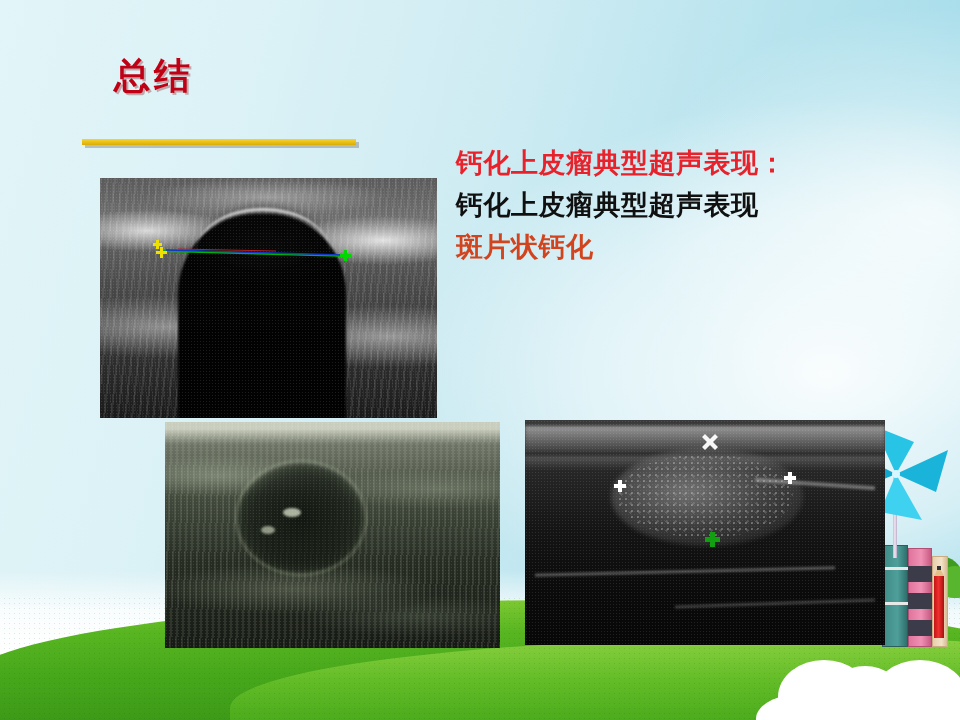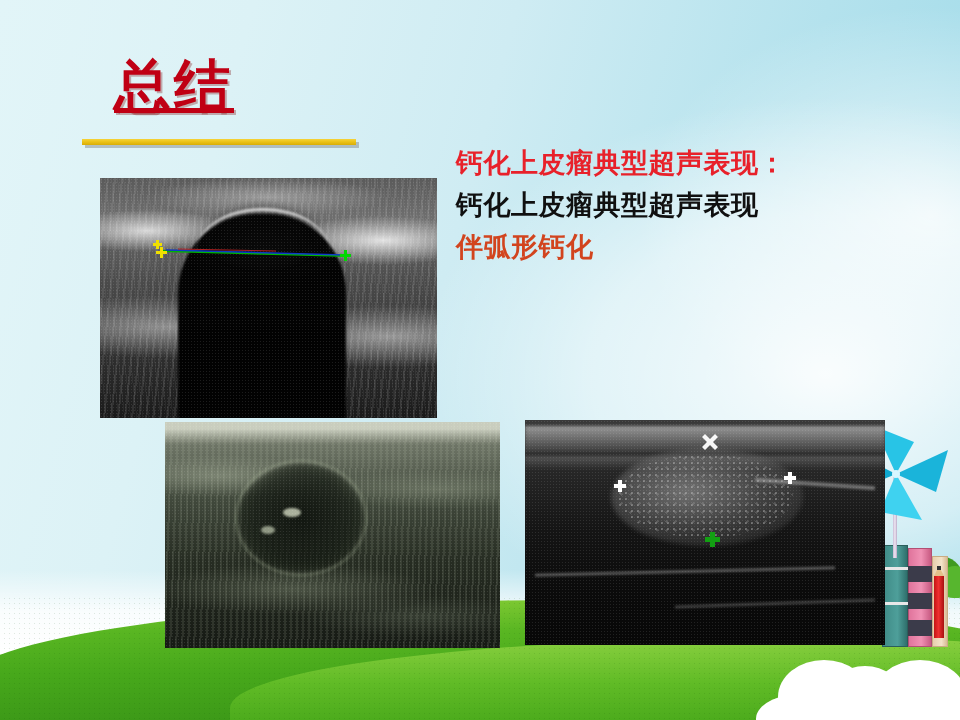--- a/index.html
+++ b/index.html
@@ -49,25 +49,24 @@
   .bush { position:absolute; border-radius:50% 50% 45% 45%; }
   .books { position:absolute; }
   .book { position:absolute; }
   .pencil { position:absolute; }
   .pinwheel { position:absolute; }
 
   
   #title {
     position:absolute; left:114px; top:58px;
     font-family:"DejaVu Sans", sans-serif;
-    font-size:56px; font-weight:bold; letter-spacing:4px;
+    font-size:36px; font-weight:bold; letter-spacing:4px;
     color:#c00014;
     text-shadow:2px 2px 0 rgba(120,0,0,0.30);
     line-height:1;
-    text-decoration:underline;
   }
   #title-rule {
     position:absolute; left:82px; top:139px; width:274px; height:6px;
     background:linear-gradient(to bottom, #f6d33a 0%, #ecc318 45%, #d9ad06 100%);
     box-shadow:3px 3px 0 rgba(120,120,120,0.42);
   }
 
   
   #body-text {
     position:absolute; left:456px; top:142px; width:410px;
@@ -155,21 +154,21 @@
       </g>
     </svg>
   </div>
 
   <div id="title">总结</div>
   <div id="title-rule"></div>
 
   <div id="body-text">
     <div class="tline c-red">钙化上皮瘤典型超声表现：</div>
     <div class="tline c-black">钙化上皮瘤典型超声表现</div>
-    <div class="tline c-orange">伴弧形钙化</div>
+    <div class="tline c-orange">斑片状钙化</div>
   </div>
 
   <div class="usframe" style="left:100px; top:178px; width:337px; height:240px;">
 
     <div style="position:absolute; inset:0;
                 background:
                   radial-gradient(ellipse 120px 30px at 14% 22%, #d8d8d8 0%, rgba(120,120,120,0) 70%),
                   radial-gradient(ellipse 140px 34px at 84% 26%, #e2e2e2 0%, rgba(120,120,120,0) 72%),
                   radial-gradient(ellipse 160px 26px at 50% 8%,  #9a9a9a 0%, rgba(60,60,60,0) 75%),
                   radial-gradient(ellipse 200px 40px at 20% 62%, #8e8e8e 0%, rgba(40,40,40,0) 78%),

